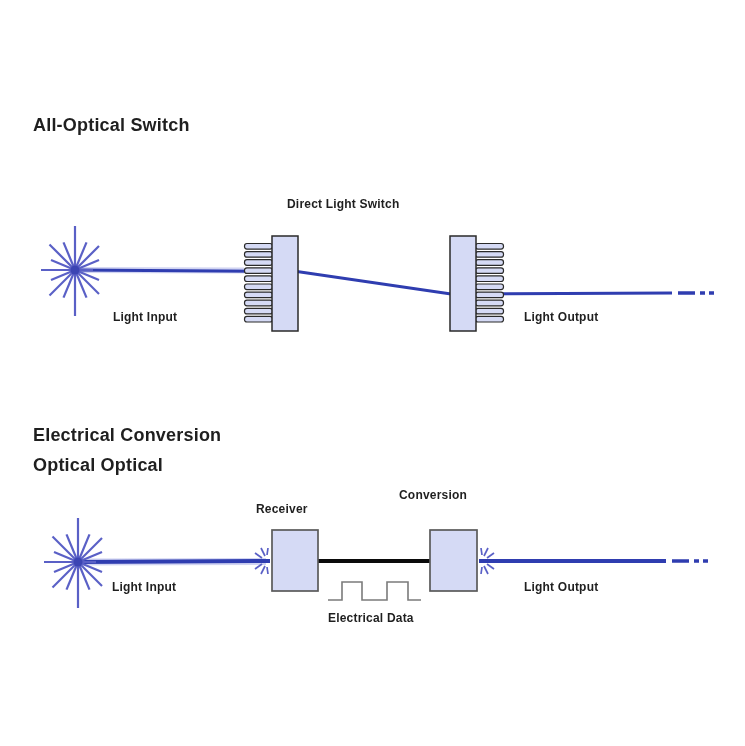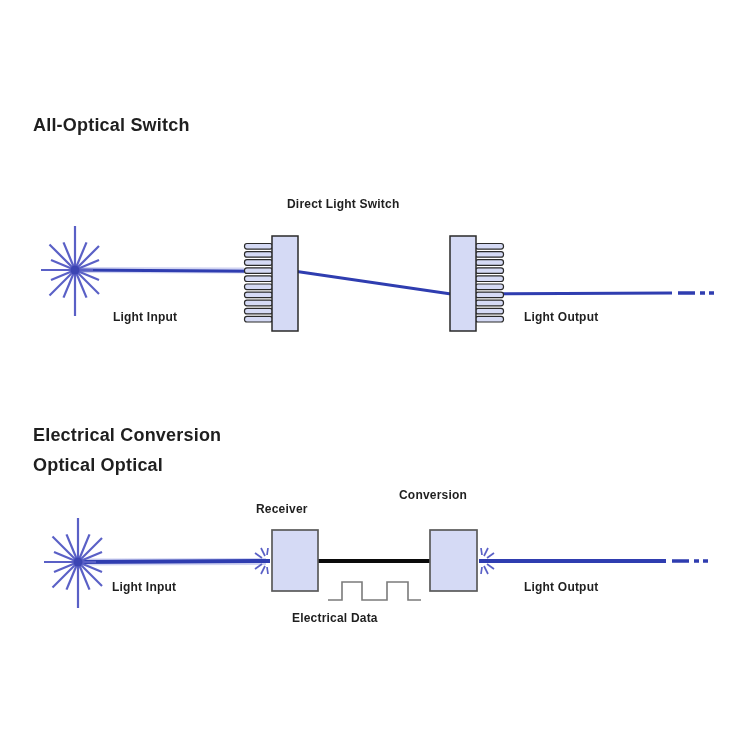--- a/index.html
+++ b/index.html
@@ -132,15 +132,15 @@
   </div>
 
   <div class="lbl label" style="left:256px; top:488px;margin-top:14px;">Receiver</div>
 
   <div class="lbl label" style="left:399px; top:488px;">Conversion</div>
 
   <div class="lbl label" style="left:112px; top:580px;">Light Input</div>
 
   <div class="lbl label" style="left:524px; top:580px;">Light Output</div>
 
-  <div class="lbl label" style="left:292px; top:611px;">Electrical Data</div>
+  <div class="lbl label" style="left:328px; top:611px;">Electrical Data</div>
 
 </div>
 
 </body></html>

